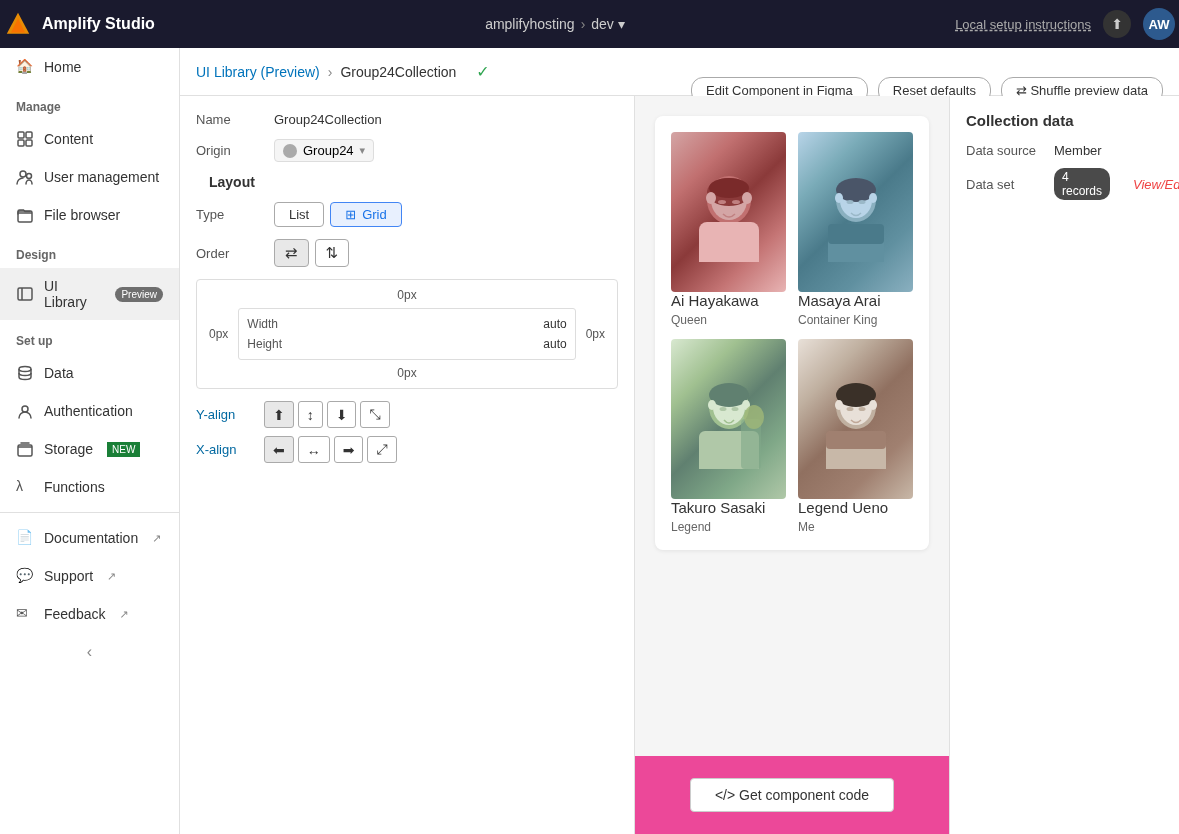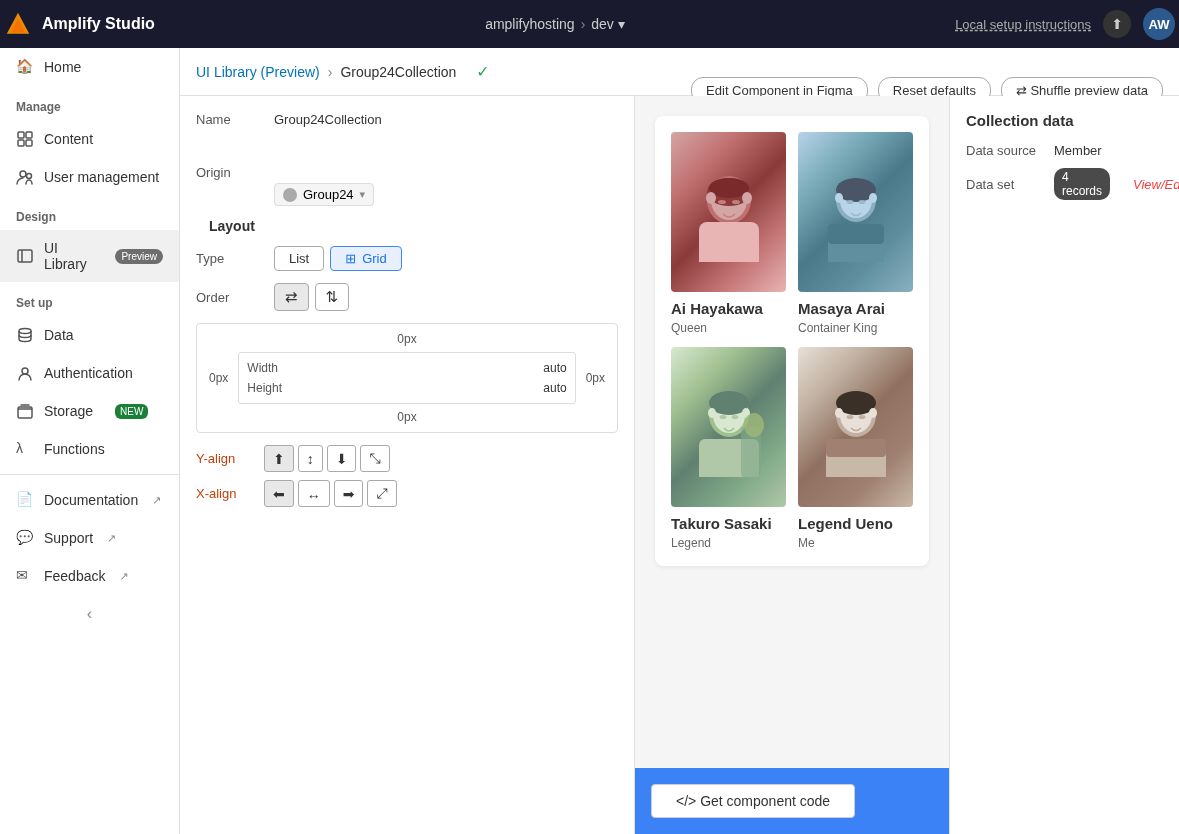--- a/index.html
+++ b/index.html
@@ -41,21 +41,21 @@
     }
     .sidebar-section-label { font-size: 12px; font-weight: 600; color: #666; padding: 14px 16px 6px; }
     .sidebar-item {
       display: flex; align-items: center; gap: 10px;
       padding: 10px 16px;
       font-size: 14px; color: #333;
       cursor: pointer;
     }
     .sidebar-item.active { background: #f0f0f0; font-weight: 500; }
     .sidebar-item-icon { width: 18px; height: 18px; color: #555; flex-shrink: 0; }
-    .sidebar-badge { background: #1a7f37; color: #fff; font-size: 10px; padding: 2px 5px; border-radius: 6px; margin-left: 12px; }
+    .sidebar-badge { background: #1a7f37; color: #fff; font-size: 10px; padding: 2px 5px; border-radius: 0; margin-left: 4px; }
     .sidebar-preview-badge { background: #6e6e6e; color: #fff; font-size: 10px; padding: 2px 6px; border-radius: 10px; margin-left: 4px; }
     .sidebar-divider { height: 1px; background: #e0e0e0; margin: 6px 0; }
     .sidebar-item-ext-icon { font-size: 11px; margin-left: 4px; color: #888; }
     .sidebar-collapse-btn { display: flex; align-items: center; justify-content: center; padding: 10px 16px; cursor: pointer; color: #888; }
 
     
     .content-area { flex: 1; display: flex; flex-direction: column; overflow: hidden; }
 
     
     .subheader {
@@ -87,21 +87,21 @@
       width: 455px;
       border-right: 1px solid #e0e0e0;
       overflow-y: auto;
       flex-shrink: 0;
       background: #fff;
       padding: 16px;
     }
     .field-row { display: flex; align-items: center; margin-bottom: 12px; gap: 8px; }
     .field-label { font-size: 13px; color: #555; width: 70px; flex-shrink: 0; }
     .field-value { font-size: 13px; color: #333; }
-    .origin-badge { display: flex; align-items: center; gap: 6px; background: #f5f5f5; border: 1px solid #ddd; border-radius: 4px; padding: 3px 8px; font-size: 13px; cursor: pointer; margin-top: 44px; }
+    .origin-badge { display: flex; align-items: center; gap: 6px; background: #f5f5f5; border: 1px solid #ddd; border-radius: 4px; padding: 3px 8px; font-size: 13px; cursor: pointer; }
     .origin-chevron { color: #888; font-size: 11px; }
 
     .section-title { font-size: 14px; font-weight: 600; color: #333; margin-bottom: 12px; margin-top: 4px; margin-left: 13px; }
 
     
     .type-btn-group { display: flex; gap: 6px; }
     .type-btn {
       border: 1px solid #aaa; background: #fff;
       padding: 4px 14px; border-radius: 4px;
       font-size: 13px; cursor: pointer; display: flex; align-items: center; gap: 6px; color: #333;
@@ -119,21 +119,21 @@
     .spacing-middle { display: flex; align-items: stretch; gap: 6px; }
     .spacing-left { font-size: 12px; color: #555; display: flex; align-items: center; padding: 0 4px; }
     .spacing-right { font-size: 12px; color: #555; display: flex; align-items: center; padding: 0 4px; }
     .spacing-inner { flex: 1; border: 1px solid #ddd; border-radius: 3px; padding: 8px; }
     .spacing-inner-row { display: flex; justify-content: space-between; font-size: 12px; color: #555; }
     .spacing-inner-val { font-size: 12px; color: #333; font-weight: 500; }
     .spacing-bottom { text-align: center; margin-top: 6px; font-size: 12px; color: #555; }
 
     
     .align-row { display: flex; align-items: center; margin-bottom: 8px; gap: 8px; }
-    .align-label { font-size: 13px; color: #c2410c; width: 60px; flex-shrink: 0; }
+    .align-label { font-size: 13px; color: #0369a1; width: 60px; flex-shrink: 0; }
     .align-btn-group { display: flex; gap: 4px; }
     .align-btn { border: 1px solid #aaa; background: #fff; padding: 4px 8px; border-radius: 3px; font-size: 14px; cursor: pointer; color: #333; }
     .align-btn.active { background: #e8e8e8; }
 
     
     .preview-area {
       flex: 1;
       background: #f5f5f5;
       display: flex;
       flex-direction: column;
@@ -160,36 +160,36 @@
       width: 100%;
       height: 160px;
       object-fit: cover;
       border-radius: 4px;
       background: #ccc;
       overflow: hidden;
       display: flex;
       align-items: center;
       justify-content: center;
     }
-    .member-name { font-size: 15px; font-weight: 700; color: #333; margin-top: 8px; }
+    .member-name { font-size: 15px; font-weight: 400; color: #333; }
     .member-role { font-size: 12px; color: #666; margin-top: 4px; }
 
     
     .photo-ai { background: linear-gradient(135deg, #d4a5a5, #c17070, #8b3a3a, #c47474, #e8b4b4); }
     .photo-masaya { background: linear-gradient(135deg, #b8d4e8, #7aabb8, #4a7a8a, #6090a0, #8ab0c0); }
     .photo-takuro { background: linear-gradient(135deg, #d8e8d0, #a0c090, #608070, #80a888, #b0c8a8); }
     .photo-fumiaki { background: linear-gradient(135deg, #e8e0d8, #c0b0a0, #907060, #a08070, #c8b8a8); }
 
     
     .preview-footer {
-      background: #3b82f6;
-      padding: 16px;
+      background: #ec4899;
+      padding: 22px;
       display: flex;
       align-items: center;
-      justify-content: flex-start;
+      justify-content: center;
       flex-shrink: 0;
     }
     .get-code-btn {
       background: #fff;
       border: 1px solid #ccc;
       border-radius: 4px;
       padding: 8px 24px;
       font-size: 14px;
       cursor: pointer;
       color: #333;
@@ -266,20 +266,30 @@
       <span class="sidebar-item-icon">
         <svg width="18" height="18" viewBox="0 0 18 18" fill="none">
             <circle cx="7" cy="6" r="3" stroke="#555" stroke-width="1.5"></circle>
             <path d="M1 16c0-3.314 2.686-6 6-6" stroke="#555" stroke-width="1.5" stroke-linecap="round"></path>
             <circle cx="13" cy="8" r="2.5" stroke="#555" stroke-width="1.5"></circle>
             <path d="M10 16c0-2.21 1.343-4 3-4s3 1.79 3 4" stroke="#555" stroke-width="1.5" stroke-linecap="round"></path>
           </svg>
       </span>
       <span>User management</span>
     </div>
+    <div class="sidebar-item">
+      <span class="sidebar-item-icon">
+        <svg width="18" height="18" viewBox="0 0 18 18" fill="none">
+            <rect x="2" y="5" width="14" height="11" rx="1.5" stroke="#555" stroke-width="1.5"></rect>
+            <path d="M2 7h14" stroke="#555" stroke-width="1.5"></path>
+            <path d="M2 8V5.5A1.5 1.5 0 013.5 4h4l1.5 1.5H14" stroke="#555" stroke-width="1.5" stroke-linecap="round"></path>
+          </svg>
+      </span>
+      <span>File browser</span>
+    </div>
     <div class="sidebar-section-label">Design</div>
     <div class="sidebar-item active">
       <span class="sidebar-item-icon">
         <svg width="18" height="18" viewBox="0 0 18 18" fill="none">
             <rect x="2" y="3" width="14" height="12" rx="1.5" stroke="#555" stroke-width="1.5"></rect>
             <path d="M6 3v12" stroke="#555" stroke-width="1.5"></path>
           </svg>
       </span>
       <span>UI Library</span>
       <span class="sidebar-preview-badge">Preview</span>

